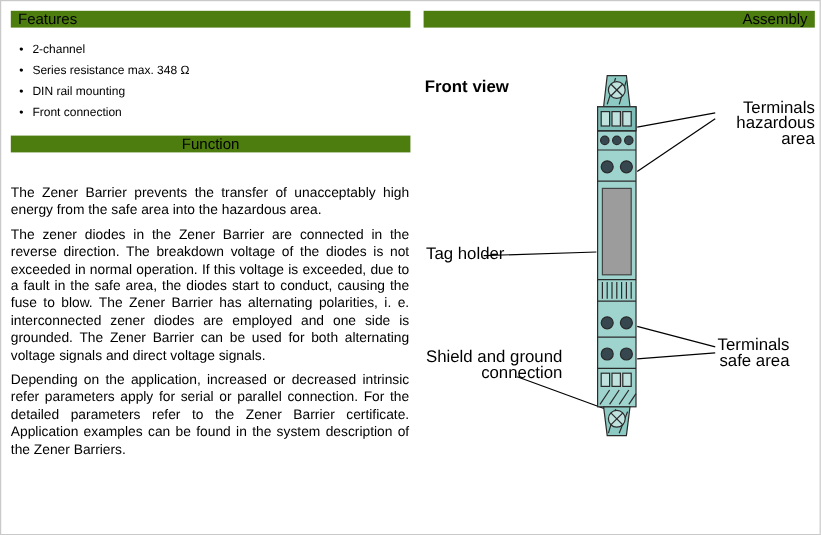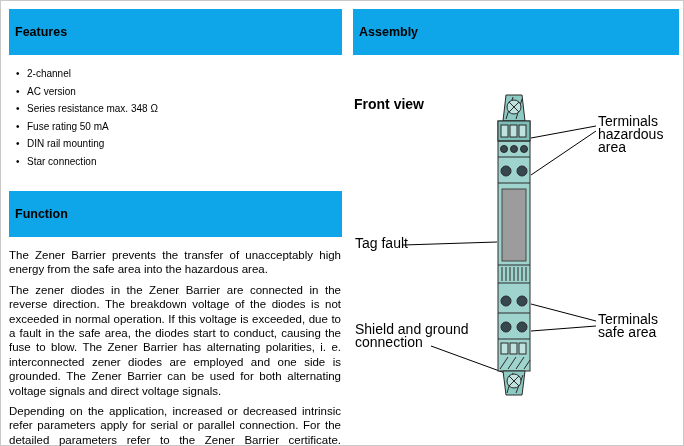--- a/index.html
+++ b/index.html
@@ -10,45 +10,45 @@
     color:#000;
     overflow:hidden;
     position:relative;
   }
   .page {
     position:absolute; inset:0;
     background:#fff;
     border:1px solid #c9c9c9;
   }
   .col-left  { position:absolute; left:8px;  top:8px; width:333px; }
-  .col-right { position:absolute; left:352px; top:8px; width:326px; }
+  .col-right { position:absolute; left:352px; top:8px; width:326px;text-align:right; }
 
   .section-header {
-    background:#0ea5e9;
-    font-weight:bold;
+    background:#4d7c0f;
+    font-weight:normal;
     font-size:12.5px;
     line-height:14px;
-    padding:16px 6px;
+    padding:0 6px;
   }
 
   .features-list { list-style:none; margin:10px 2px 0 7px; }
   .features-list li {
     font-size:10px;
     line-height:17.5px;
     padding-left:11px;
     position:relative;
   }
   .features-list li::before {
     content:"\2022";
     position:absolute; left:0; top:0;
   }
 
-  .function-header { margin-top:21px; }
+  .function-header { margin-top:10px;text-align:center; }
 
-  .function-block { margin-top:11px; padding-right:1px; }
+  .function-block { margin-top:27px; padding-right:1px; }
   .function-block p {
     font-size:11.5px;
     line-height:14.4px;
     text-align:justify;
     margin-bottom:6px;
   }
 
   .figure { position:relative; width:326px; height:346px; margin-top:8px; }
   .device-svg { position:absolute; left:0; top:0; }
 
@@ -63,25 +63,23 @@
 </head>
 <body>
 
 <div class="page">
 
   <div class="col-left">
     <div class="section-header">Features</div>
 
     <ul class="features-list">
       <li>2-channel</li>
-      <li>AC version</li>
       <li>Series resistance max. 348 Ω</li>
-      <li>Fuse rating 50 mA</li>
       <li>DIN rail mounting</li>
-      <li>Star connection</li>
+      <li>Front connection</li>
     </ul>
 
     <div class="section-header function-header">Function</div>
 
     <div class="function-block">
       <p>The Zener Barrier prevents the transfer of unacceptably high energy from the safe area into the hazardous area.</p>
       <p>The zener diodes in the Zener Barrier are connected in the reverse direction. The breakdown voltage of the diodes is not exceeded in normal operation. If this voltage is exceeded, due to a fault in the safe area, the diodes start to conduct, causing the fuse to blow. The Zener Barrier has alternating polarities, i. e. interconnected zener diodes are employed and one side is grounded. The Zener Barrier can be used for both alternating voltage signals and direct voltage signals.</p>
       <p>Depending on the application, increased or decreased intrinsic refer parameters apply for serial or parallel connection. For the detailed parameters refer to the Zener Barrier certificate. Application examples can be found in the system description of the Zener Barriers.</p>
     </div>
   </div>
@@ -171,21 +169,21 @@
             <line x1="166" y1="313" x2="156" y2="323"></line>
           </g>
         </g>
       </svg>
 
       <div class="callout front-view" style="left:1px; top:35px;">Front view</div>
 
       <div class="callout" style="left:245px; top:52px;">Terminals
 hazardous area</div>
 
-      <div class="callout" style="left:2px; top:174px;">Tag fault</div>
+      <div class="callout" style="left:2px; top:174px;">Tag holder</div>
 
       <div class="callout" style="left:245px; top:250px;">Terminals
 safe area</div>
 
       <div class="callout" style="left:2px; top:260px;">Shield and ground
 connection</div>
 
     </div>
   </div>
 </div>

